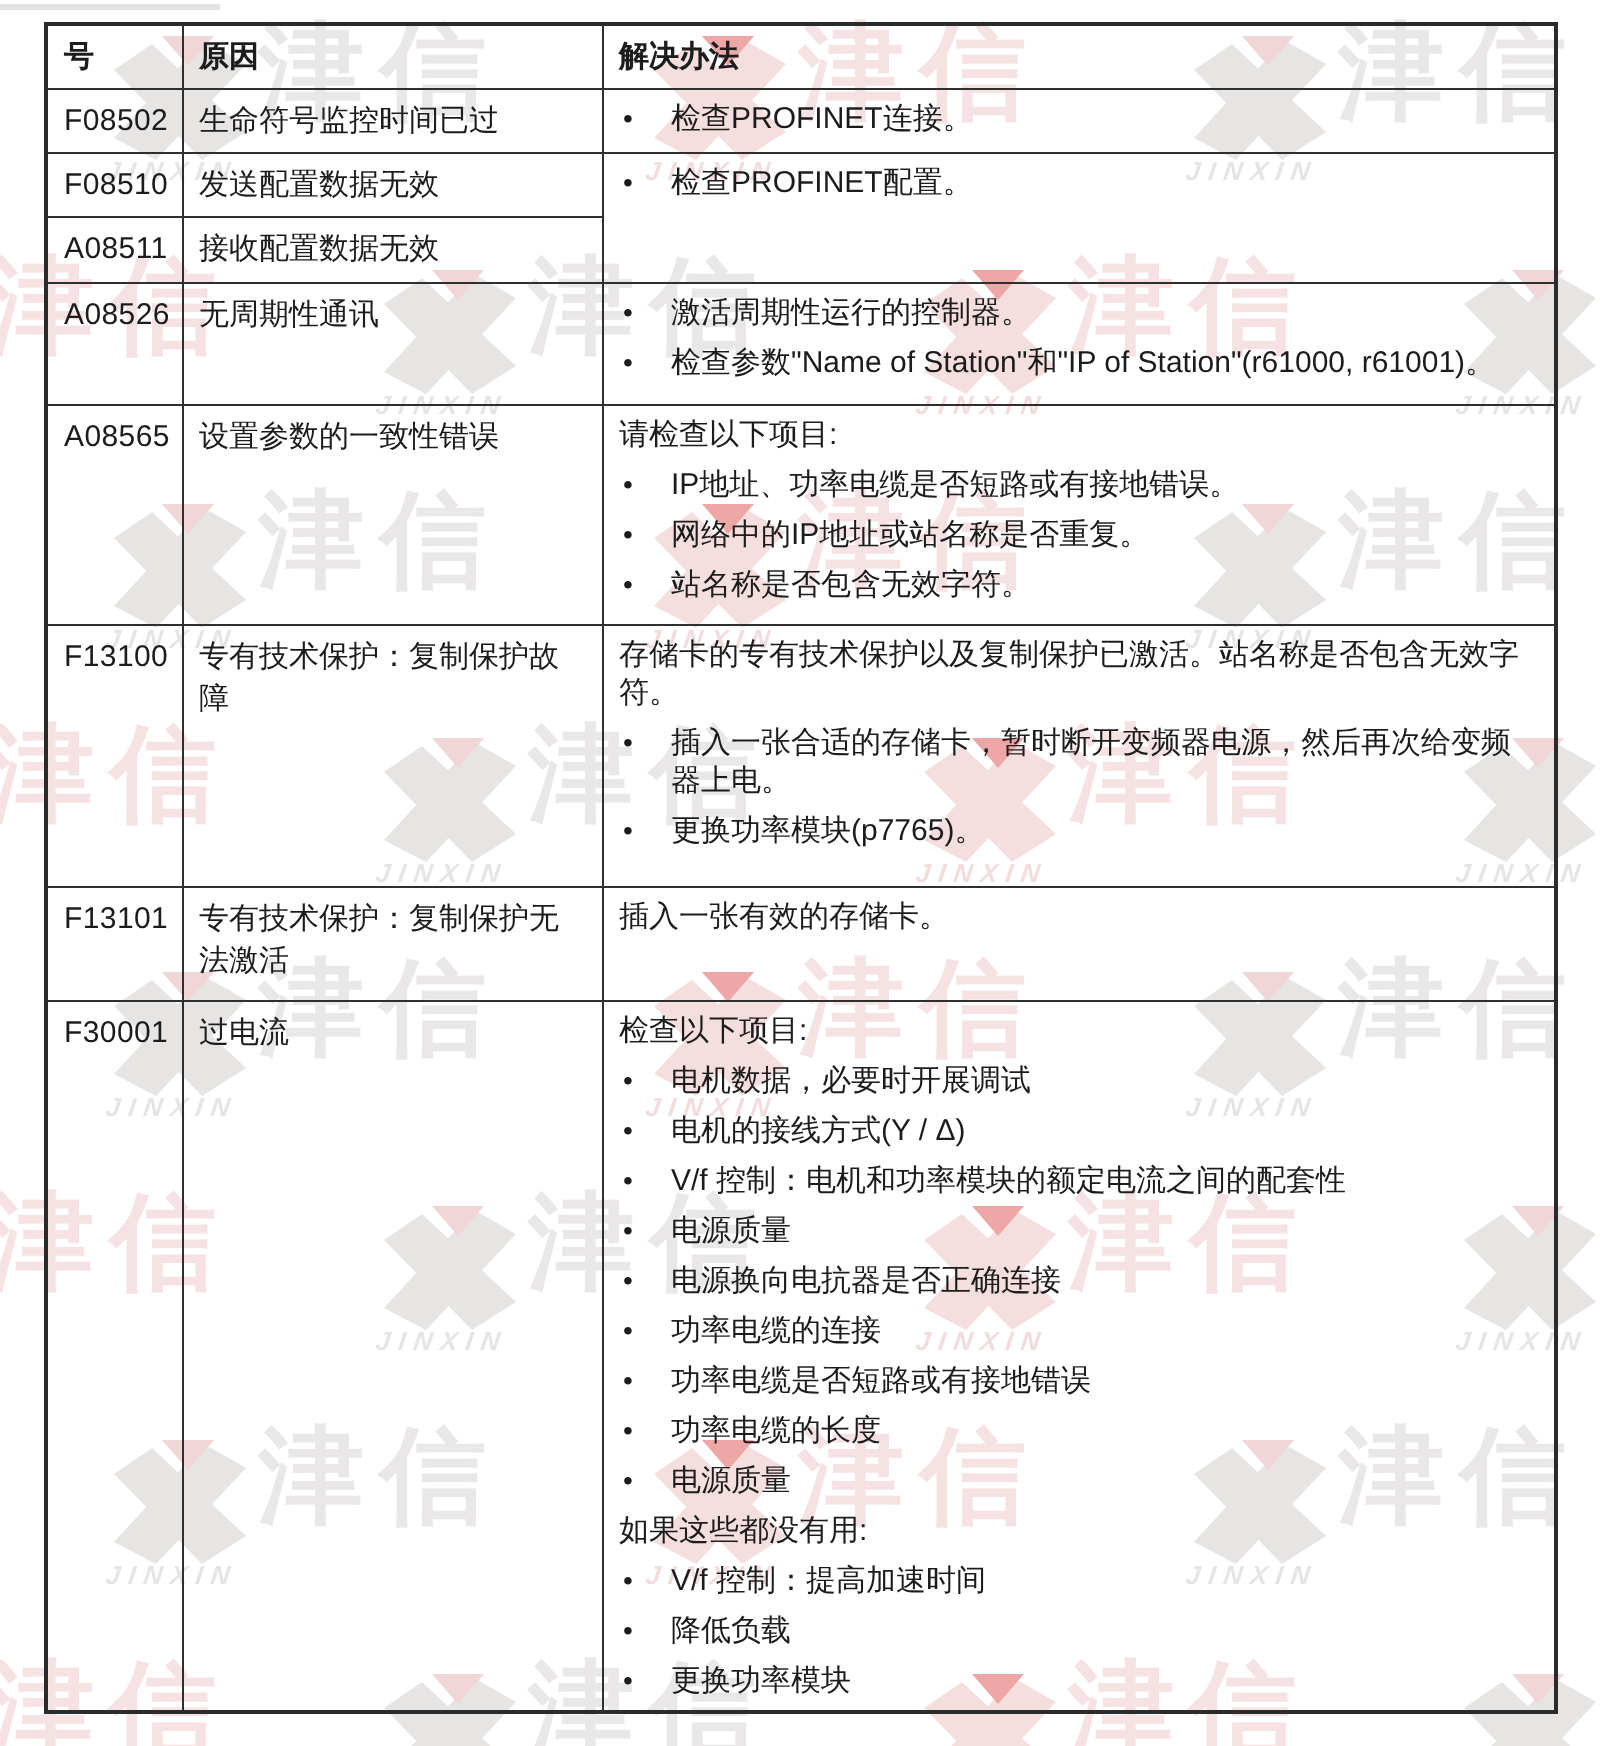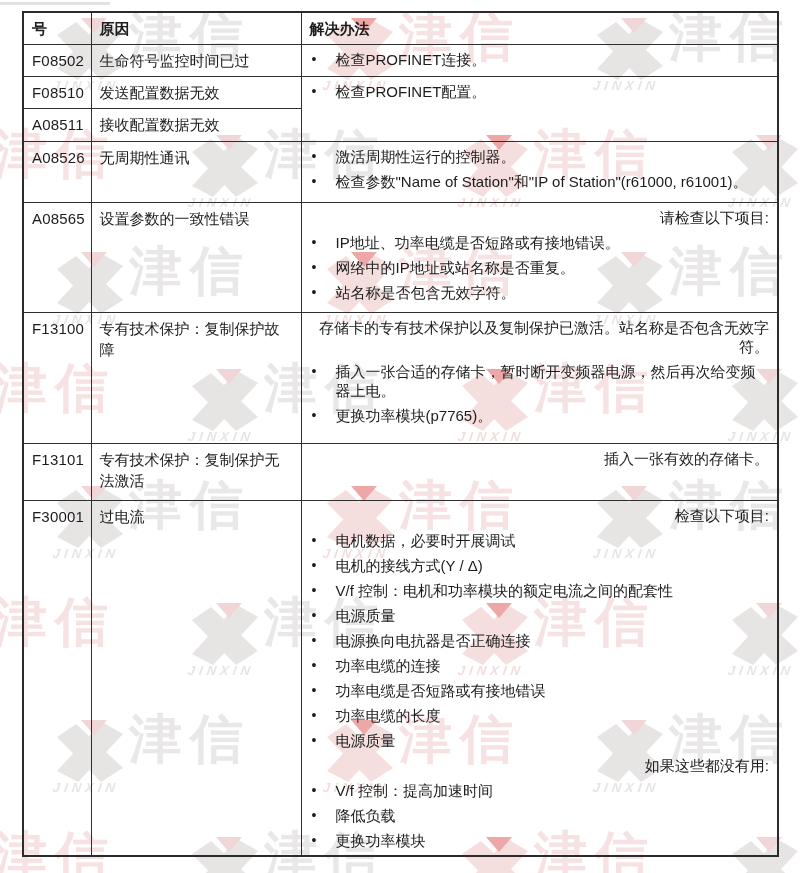--- a/index.html
+++ b/index.html
@@ -61,21 +61,21 @@
   .fault-table th{font-weight:bold;height:18px;}
   .col-id{width:68px;}
   .col-cause{width:210px;}
   .col-sol{width:477px;}
   .cell-id{letter-spacing:.2px;}
 
   .sol-item{display:flex;margin:0 0 6px 0;line-height:19px;}
   .sol-item:last-child{margin-bottom:0;}
   .sol-dot{flex:none;width:24px;padding-left:2px;font-size:14px;}
   .sol-text{flex:1;}
-  .sol-para{margin:0 0 6px 0;line-height:19px;text-align:right;}
+  .sol-para{margin:0 0 6px 0;line-height:19px;}
 
   
   .scan-artifact{
     position:absolute;left:0;top:2px;width:110px;height:3px;
     background:#d5d5d5;opacity:.7;z-index:1;
   }
 </style>
 </head>
 <body>
 

